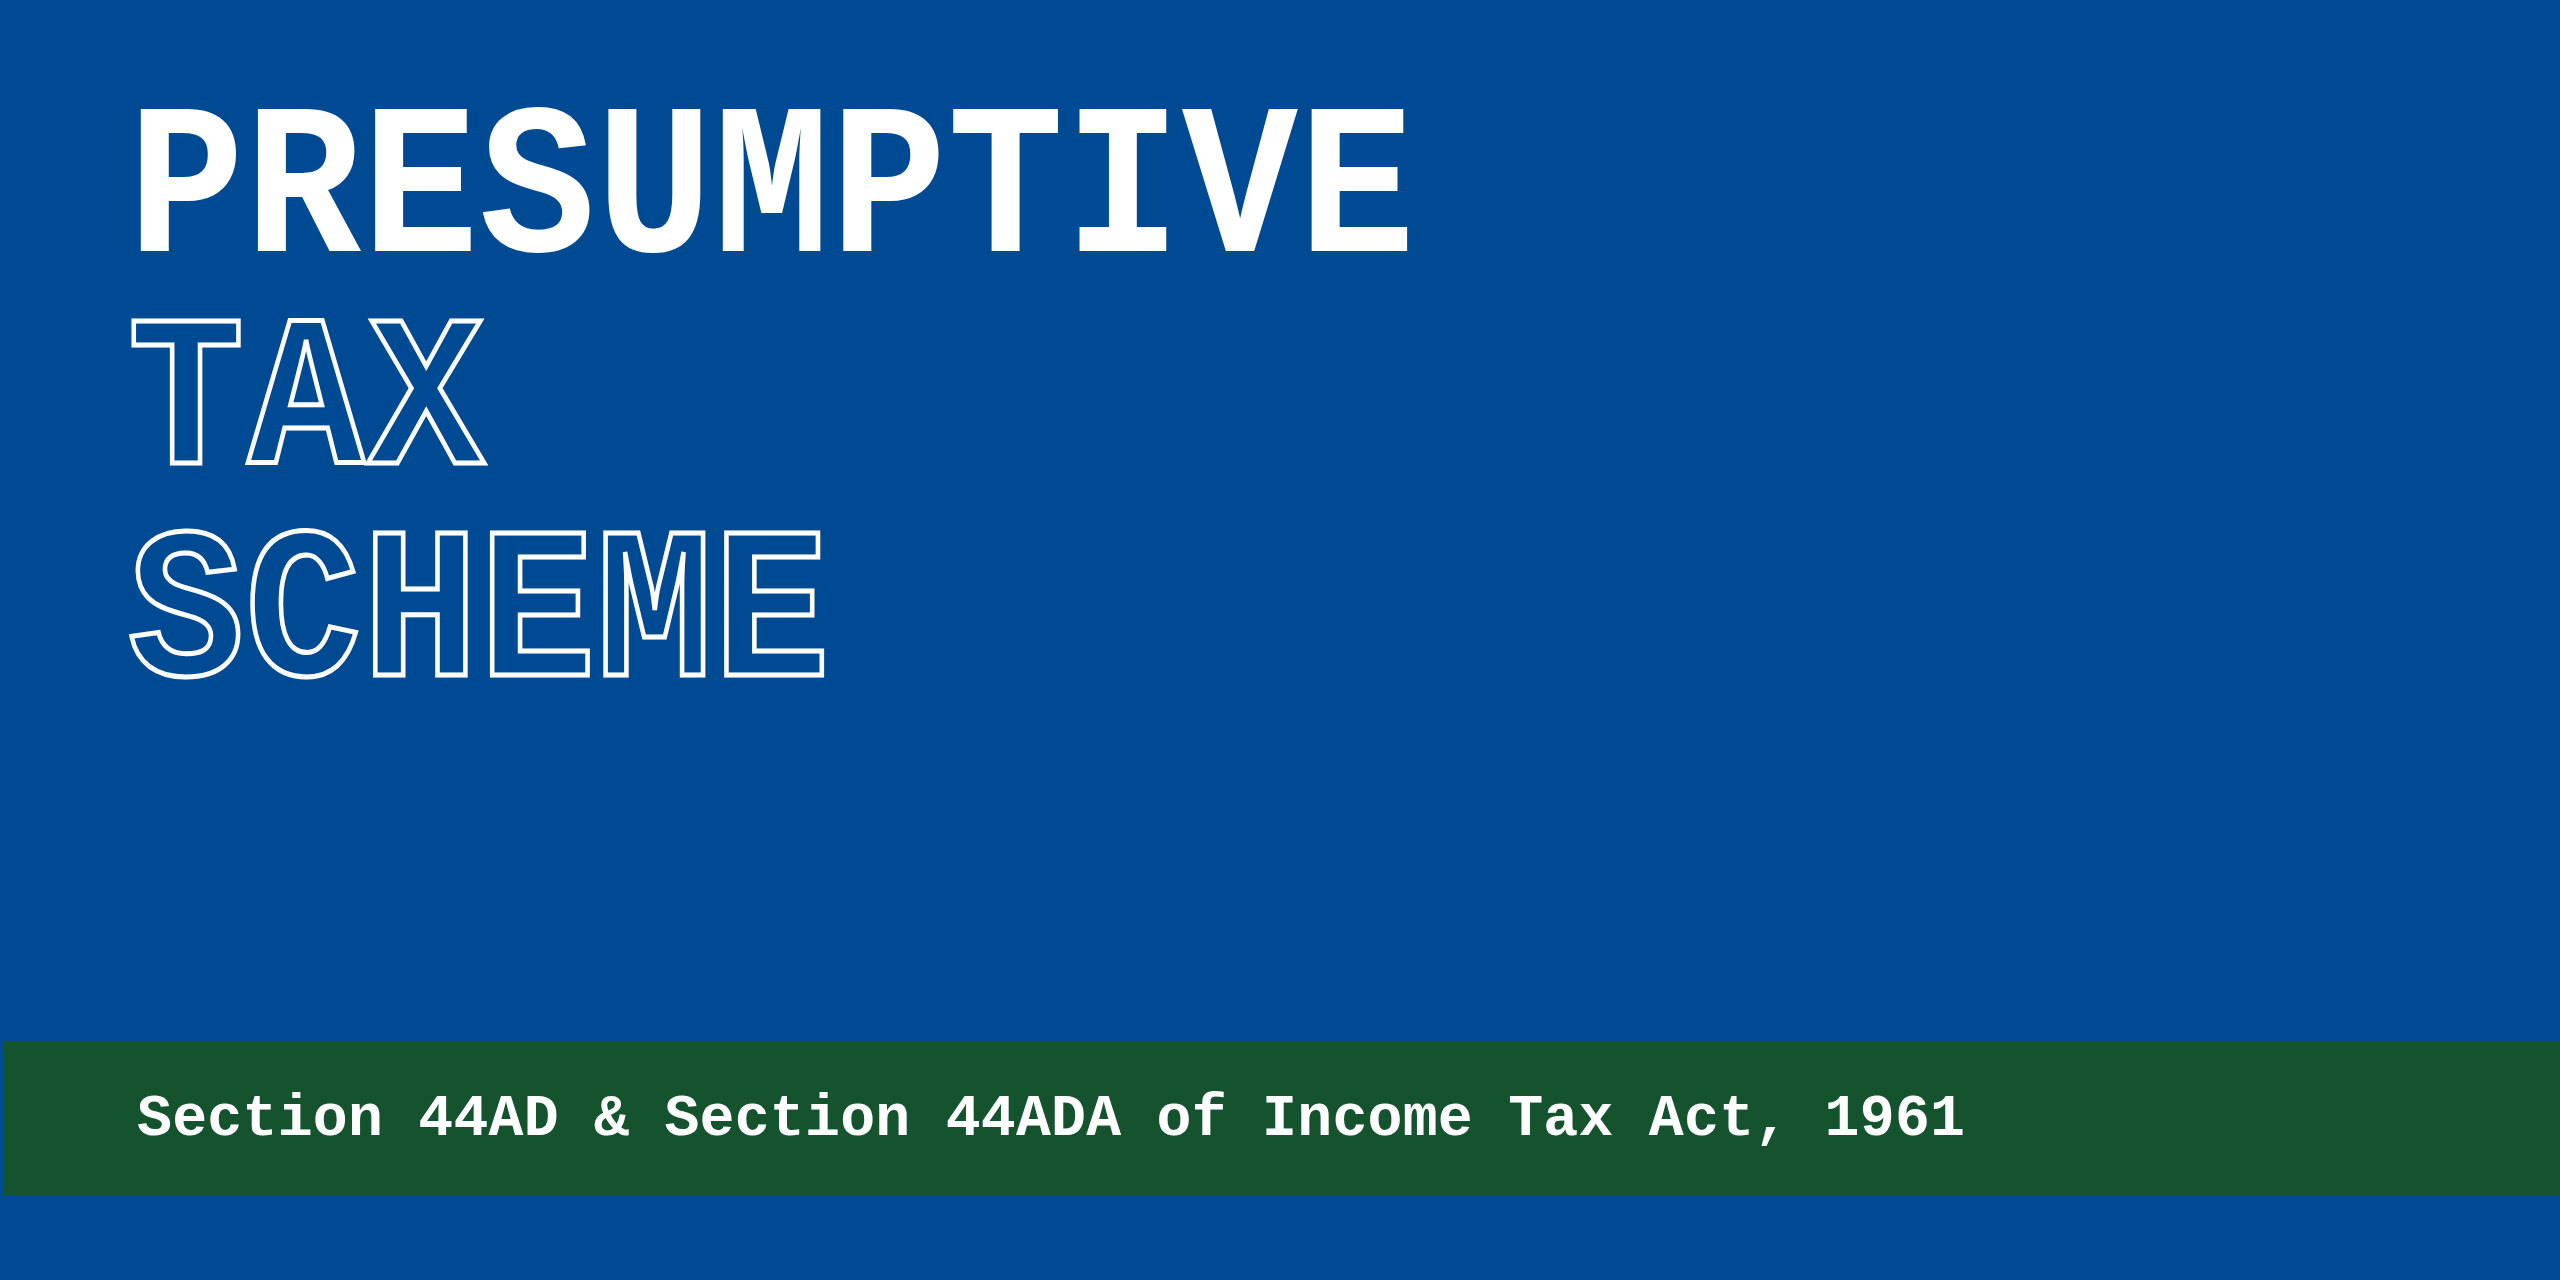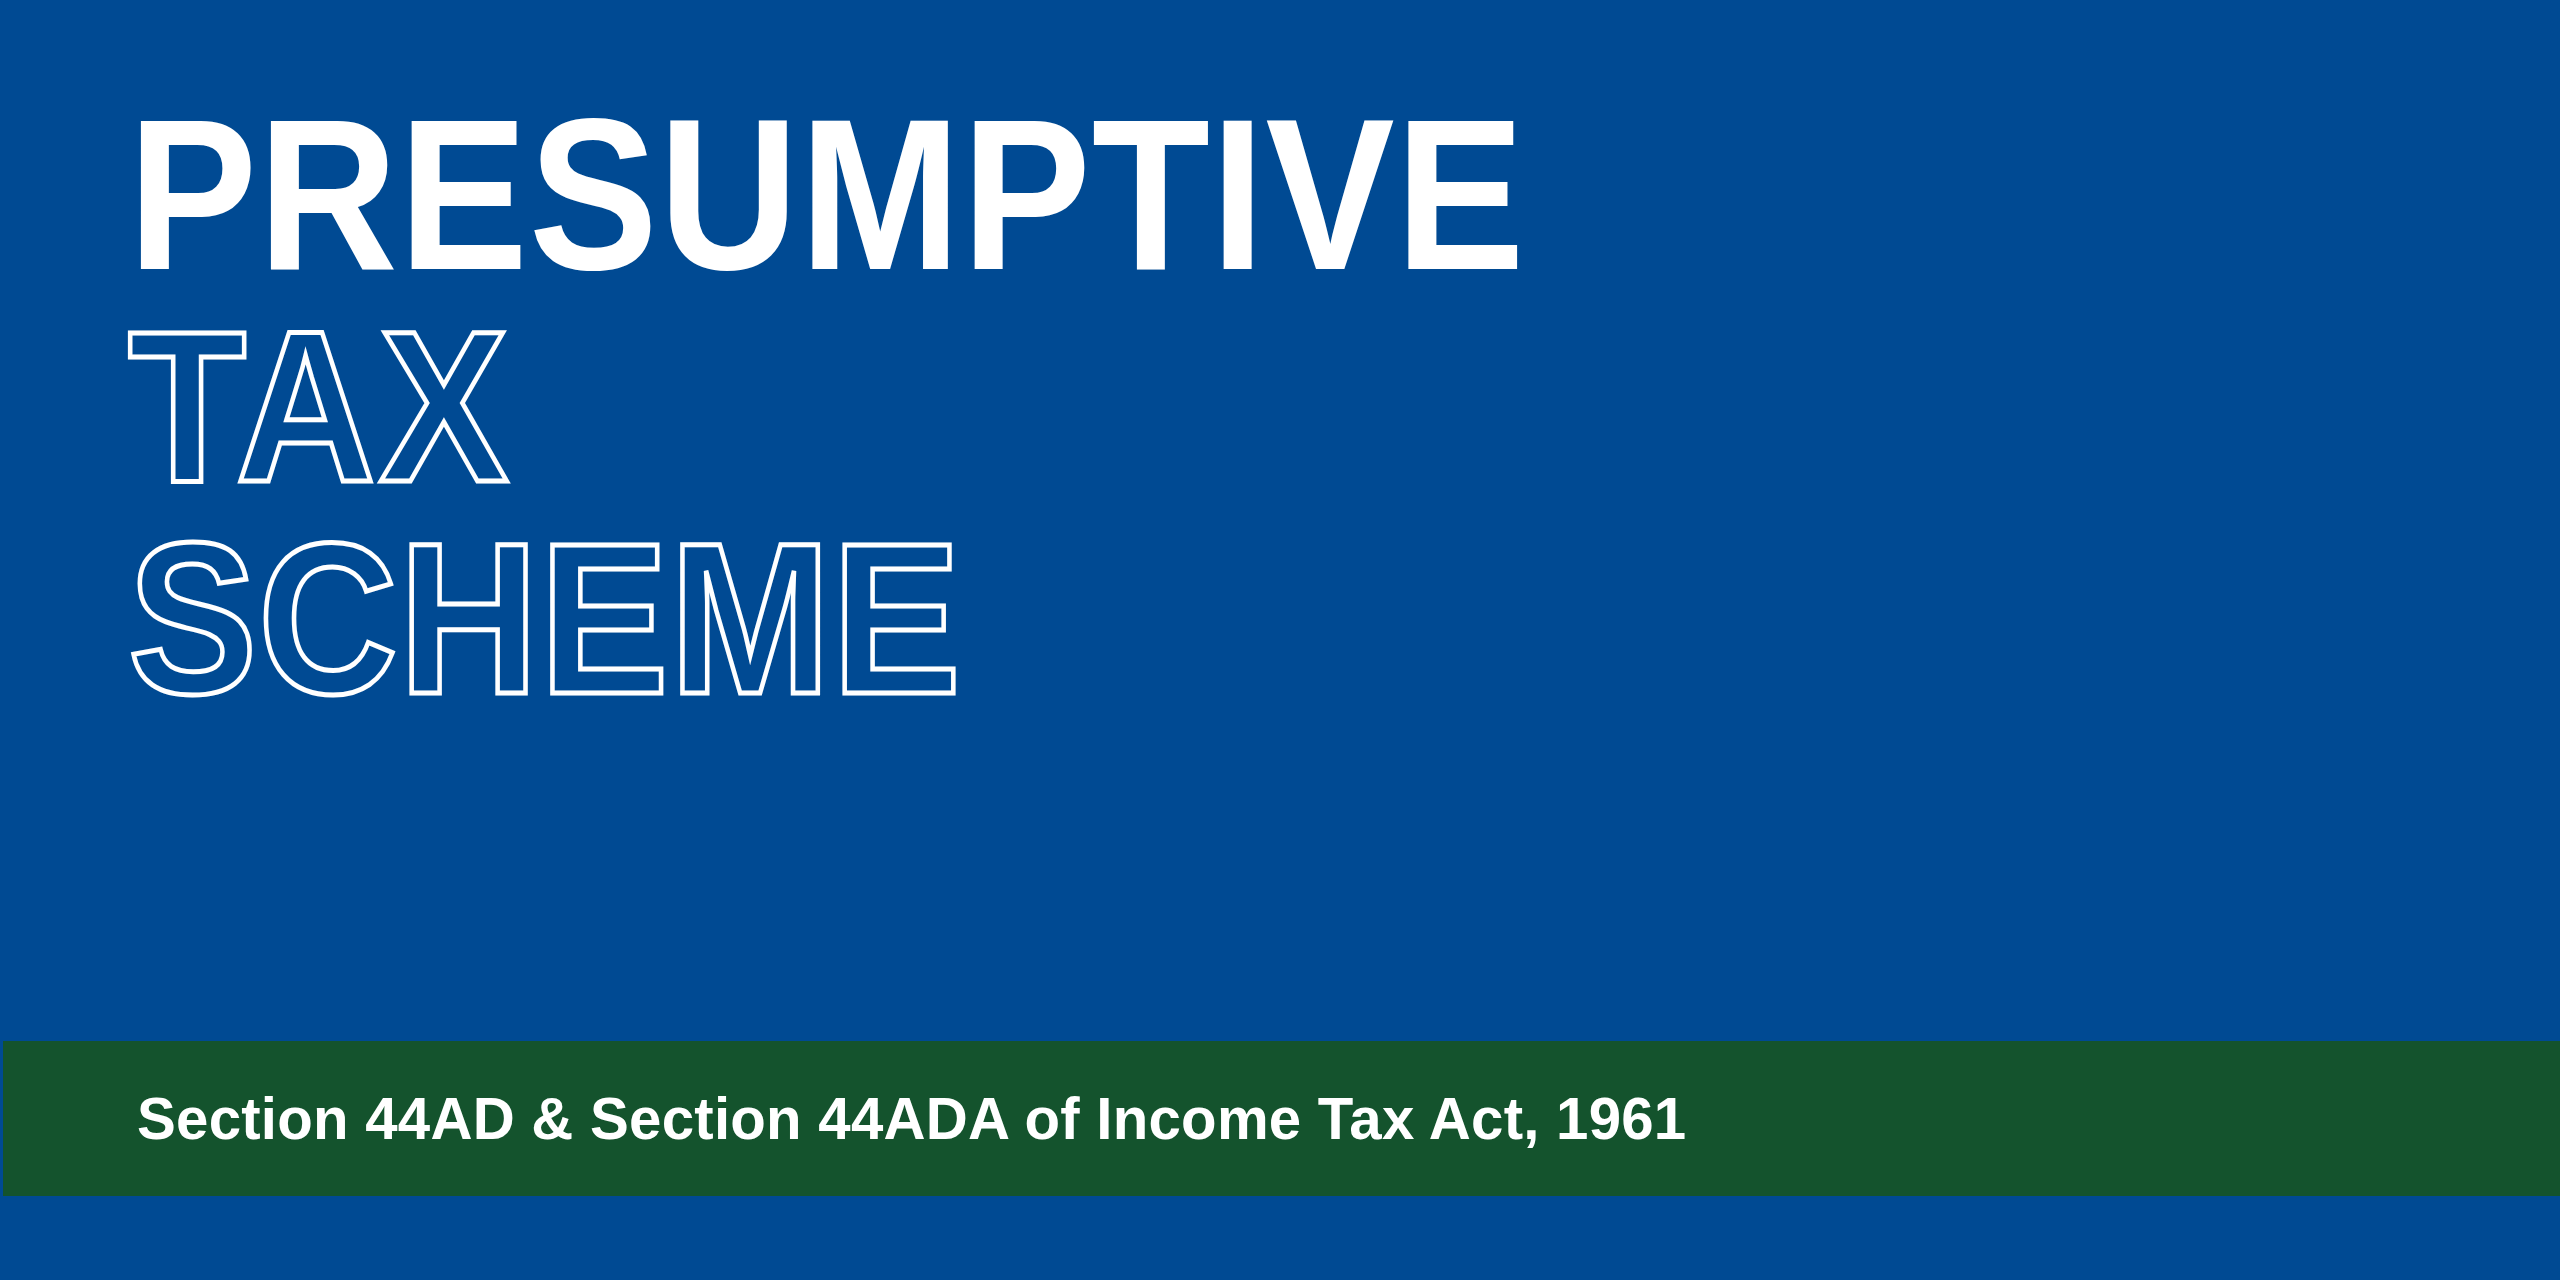--- a/index.html
+++ b/index.html
@@ -9,21 +9,21 @@
     background: #ffffff;
   }
 
   
   .banner {
     position: relative;
     width: 2560px;
     height: 1280px;
     overflow: hidden;
     background: #004A93;
-    font-family: Liberation Sans, sans-serif;
+    font-family: Liberation Mono, monospace;
     -webkit-font-smoothing: antialiased;
   }
 
   
   .headline-stack {
     position: absolute;
     left: 128px;
     top: 96px;
     width: 1600px;
   }

